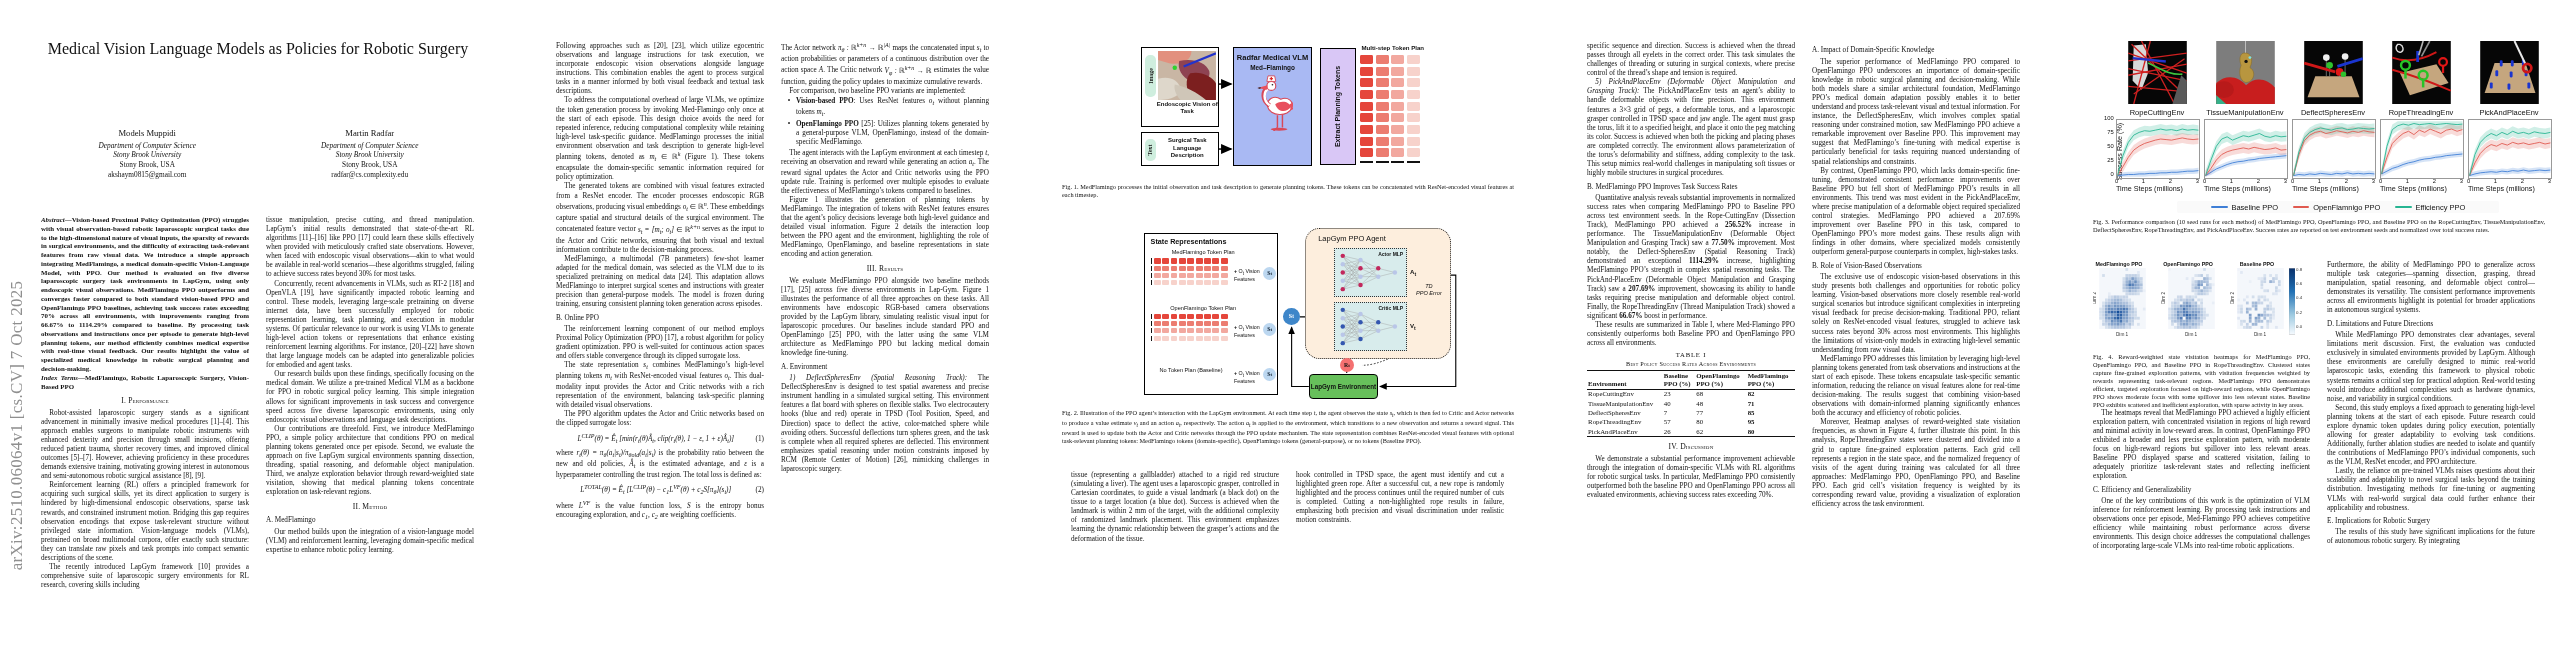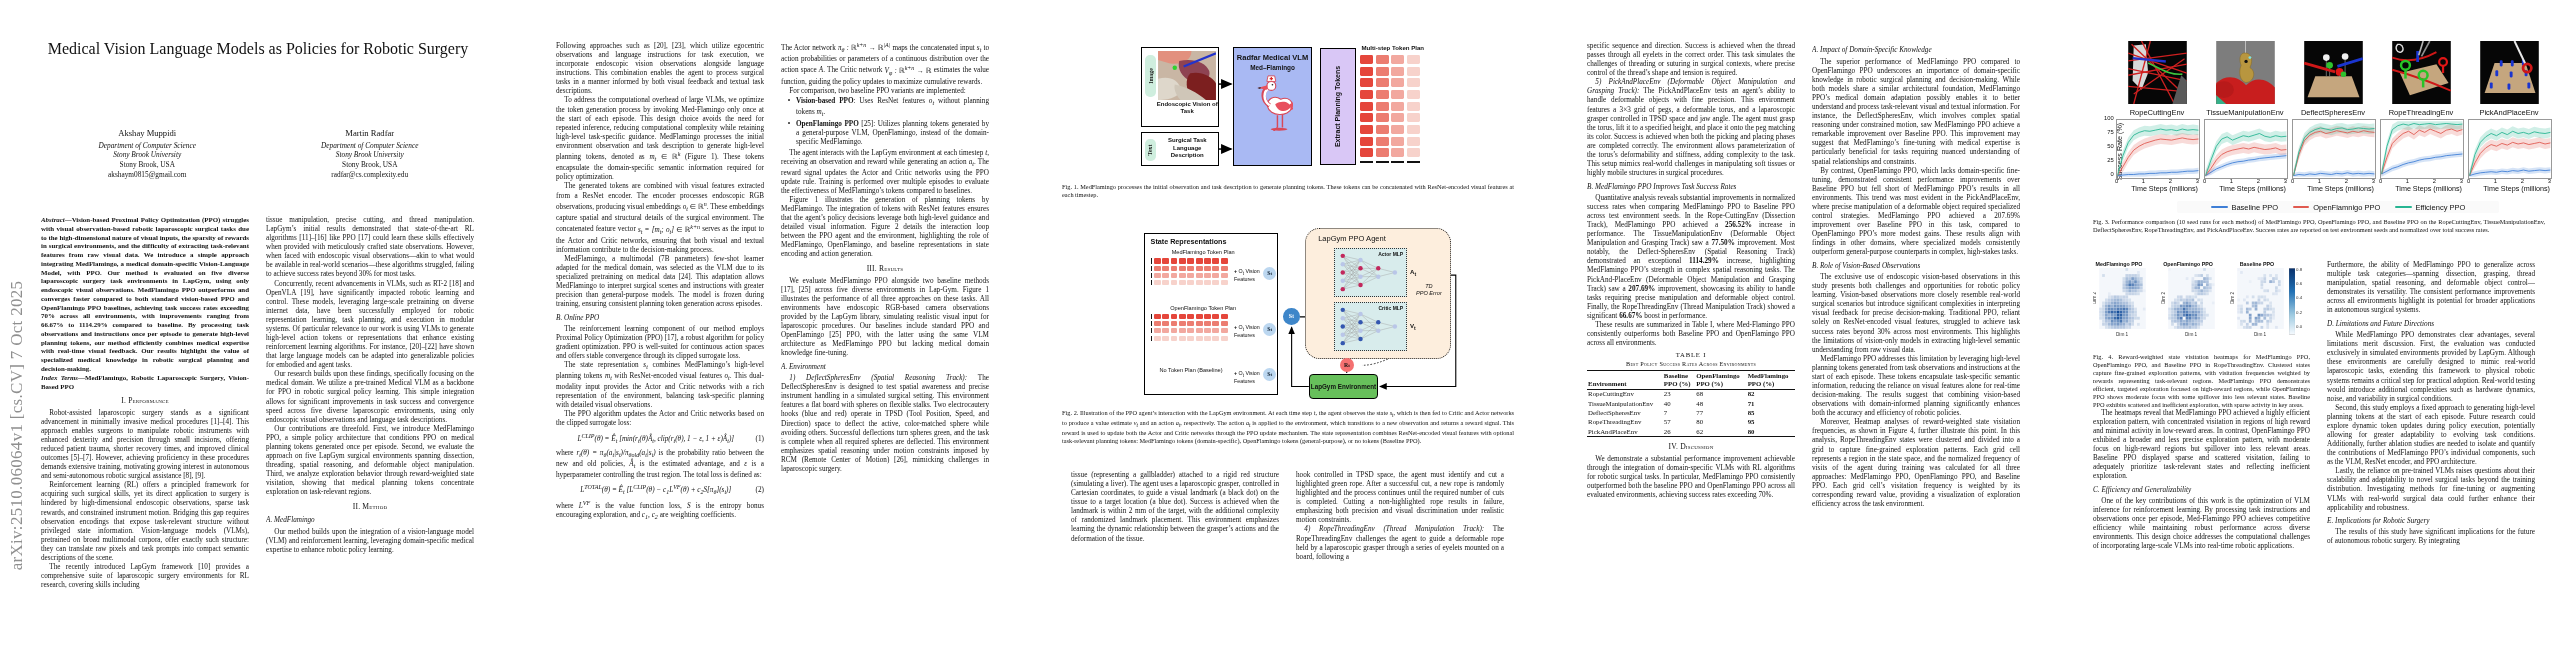--- a/index.html
+++ b/index.html
@@ -6,21 +6,21 @@
   #canvas{position:relative;width:2576px;height:667px;background:#fff;color:#111;
     font-family:"Liberation Serif","DejaVu Sans",serif}
   .page{position:absolute;top:0;width:515px;height:667px;background:#fff;overflow:hidden}
   #p1{left:0}#p2{left:515px}#p3{left:1030px}#p4{left:1546px}#p5{left:2061px}
 
   
   .col{position:absolute;width:208px;font-size:7.2px;line-height:1.262;text-align:justify;overflow:hidden}
   .col p{margin:0;text-indent:8.3px}
   .col .ni{text-indent:0}
   .h1{text-align:center;font-variant:small-caps;font-size:7.6px;margin:5px 0 2.8px;text-indent:0;letter-spacing:0.2px}
-  .h2{font-style:italic;margin:4.4px 0 2.2px;text-indent:0}
+  .h2{margin:4.4px 0 2.2px;text-indent:0}
   .abs{font-size:6.9px;line-height:1.27}
   .bullet{display:flex;margin:1.1px 0 1.1px 6.7px}
   .bullet .dot{width:8.3px;flex:none}
   .bullet .bt{flex:1;text-align:justify}
   .eq{display:flex;align-items:center;margin:3.9px 0 2.8px;text-indent:0}
   .eq .eb{flex:1;text-align:center}
   .eq .en{flex:none}
   .cap{font-size:6.3px;line-height:1.26;text-align:justify}
   .sans{font-family:"Liberation Sans","DejaVu Sans",sans-serif}
 
@@ -73,21 +73,21 @@
   #f2-env{position:absolute;left:196px;top:149px;width:69px;height:24.5px;background:#67c05b;border:1.2px solid #000;border-radius:3.9px;
     display:flex;align-items:center;justify-content:center;text-align:center;font-weight:bold;font-size:6.3px;line-height:1.15;box-sizing:border-box}
 
   
   #fig3{position:absolute;left:22px;top:41px;width:472px;height:173px}
   .f3panel{position:absolute;top:0;width:82px}
   .f3img{position:absolute;top:0}
   .f3title{position:absolute;top:67px;width:82px;text-align:center;font-size:7.5px}
   .f3plot{position:absolute;top:78px;border:0.6px solid #999}
   .xticks{position:absolute;top:137px;width:84px;display:flex;justify-content:space-between;font-size:5.8px}
-  .xlab{position:absolute;top:143px;width:82px;text-align:right;font-size:7.2px}
+  .xlab{position:absolute;top:143px;width:82px;text-align:left;font-size:7.2px}
   .ytick{position:absolute;font-size:5.8px;text-align:right;width:12.2px}
   #f3-ylab{position:absolute;left:7.8px;top:106px;transform:rotate(-90deg);transform-origin:center;font-size:7.2px;white-space:nowrap}
   #f3-legend{position:absolute;left:94px;top:160px;width:311px;display:flex;justify-content:center;gap:14.5px;
     font-size:7.5px;align-items:center;background:#fafafa;padding:1.7px 5.6px;border-radius:1.7px}
   .lg-item{display:flex;align-items:center;gap:3.9px}
   .lg-line{width:16.7px;height:1.9px;border-radius:1.1px}
 
   
   #fig4{position:relative;width:217px;height:90px;margin-bottom:2.2px}
   .f4panel{position:absolute;top:0;width:62px}
@@ -101,21 +101,21 @@
 </head>
 <body>
 
 <div id="canvas">
 
   <div class="page" id="p1">
     <div id="arxiv">arXiv:2510.06064v1  [cs.CV]  7 Oct 2025</div>
     <div id="title">Medical Vision Language Models as Policies for Robotic Surgery</div>
     <div id="authors">
       <div class="auth">
-        <div class="nm">Akshay Muppidi</div>
+        <div class="nm">Models Muppidi</div>
         <div class="ln it">Department of Computer Science</div>
         <div class="ln it">Stony Brook University</div>
         <div class="ln">Stony Brook, USA</div>
         <div class="ln">akshaym0815@gmail.com</div>
       </div>
       <div class="auth">
         <div class="nm">Martin Radfar</div>
         <div class="ln it">Department of Computer Science</div>
         <div class="ln it">Stony Brook University</div>
         <div class="ln">Stony Brook, USA</div>
@@ -502,21 +502,20 @@
           <span>LapGym Environment</span>
         </div>
     </div>
     <div class="cap cap-wide" style="top:409px" id="fig2cap">Fig. 2.   Illustration of the PPO agent’s interaction with the LapGym environment. At each time step <i>t</i>, the agent observes the state <i>s<sub>t</sub></i>, which is then fed to Critic and Actor networks to produce a value estimate <i>v<sub>t</sub></i> and an action <i>a<sub>t</sub></i>, respectively. The action <i>a<sub>t</sub></i> is applied to the environment, which transitions to a new observation and returns a reward signal. This reward is used to update both the Actor and Critic networks through the PPO update mechanism. The state representation combines ResNet-encoded visual features with optional task-relevant planning tokens: MedFlamingo tokens (domain-specific), OpenFlamingo tokens (general-purpose), or no tokens (Baseline PPO).</div>
 
     <div class="col" id="c3l" style="left:41px;top:471px;height:146px">
         <p class="ni">tissue (representing a gallbladder) attached to a rigid red structure (simulating a liver). The agent uses a laparoscopic grasper, controlled in Cartesian coordinates, to guide a visual landmark (a black dot) on the tissue to a target location (a blue dot). Success is achieved when the landmark is within 2 mm of the target, with the additional complexity of randomized landmark placement. This environment emphasizes learning the dynamic relationship between the grasper’s actions and the deformation of the tissue.</p>
       </div>
     <div class="col" id="c3r" style="left:266px;top:471px;height:146px">
         <p class="ni">hook controlled in TPSD space, the agent must identify and cut a highlighted green rope. After a successful cut, a new rope is randomly highlighted and the process continues until the required number of cuts is completed. Cutting a non-highlighted rope results in failure, emphasizing both precision and visual discrimination under realistic motion constraints.</p>
-        <p><i>4) RopeThreadingEnv (Thread Manipulation Track):</i> The RopeThreadingEnv challenges the agent to guide a deformable rope held by a laparoscopic grasper through a series of eyelets mounted on a board, following a</p>
       </div>
   </div>
 
   <div class="page" id="p4">
     <div class="col" id="c4l" style="left:41px;top:42px;height:618px">
         <p class="ni">specific sequence and direction. Success is achieved when the thread passes through all eyelets in the correct order. This task simulates the challenges of threading or suturing in surgical contexts, where precise control of the thread’s shape and tension is required.</p>
         <p><i>5) PickAndPlaceEnv (Deformable Object Manipulation and Grasping Track):</i> The PickAndPlaceEnv tests an agent’s ability to handle deformable objects with fine precision. This environment features a 3×3 grid of pegs, a deformable torus, and a laparoscopic grasper controlled in TPSD space and jaw angle. The agent must grasp the torus, lift it to a specified height, and place it onto the peg matching its color. Success is achieved when both the picking and placing phases are completed correctly. The environment allows parameterization of the torus’s deformability and stiffness, adding complexity to the task. This setup mimics real-world challenges in manipulating soft tissues or highly mobile structures in surgical procedures.</p>
         <div class="h2">B. MedFlamingo PPO Improves Task Success Rates</div>
         <p>Quantitative analysis reveals substantial improvements in normalized success rates when comparing MedFlamingo PPO to Baseline PPO across test environment seeds. In the Rope-CuttingEnv (Dissection Track), MedFlamingo PPO achieved a <b>256.52%</b> increase in performance. The TissueManipulationEnv (Deformable Object Manipulation and Grasping Track) saw a <b>77.50%</b> improvement. Most notably, the Deflect-SpheresEnv (Spatial Reasoning Track) demonstrated an exceptional <b>1114.29%</b> increase, highlighting MedFlamingo PPO’s strength in complex spatial reasoning tasks. The PickAnd-PlaceEnv (Deformable Object Manipulation and Grasping Track) saw a <b>207.69%</b> improvement, showcasing its ability to handle tasks requiring precise manipulation and deformable object control. Finally, the RopeThreadingEnv (Thread Manipulation Track) showed a significant <b>66.67%</b> boost in performance.</p>
         <p>These results are summarized in Table I, where Med-Flamingo PPO consistently outperforms both Baseline PPO and OpenFlamingo PPO across all environments.</p>

